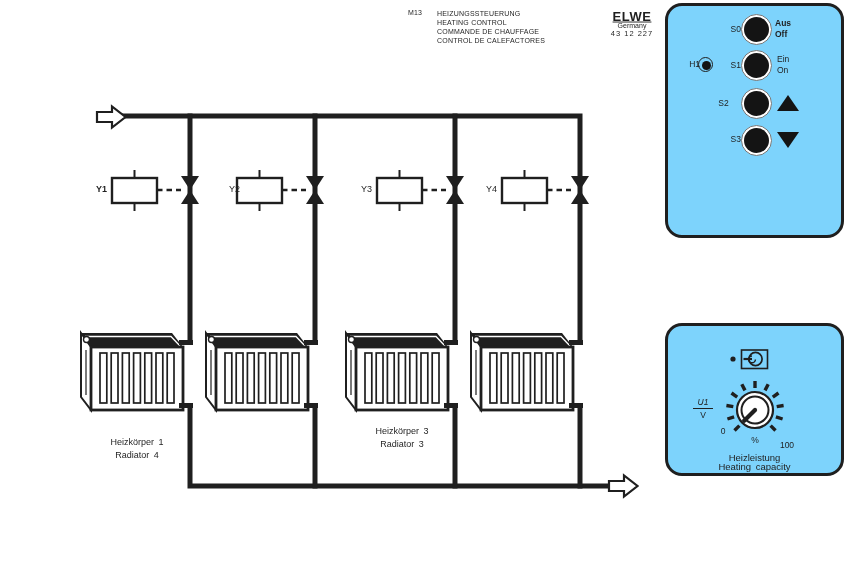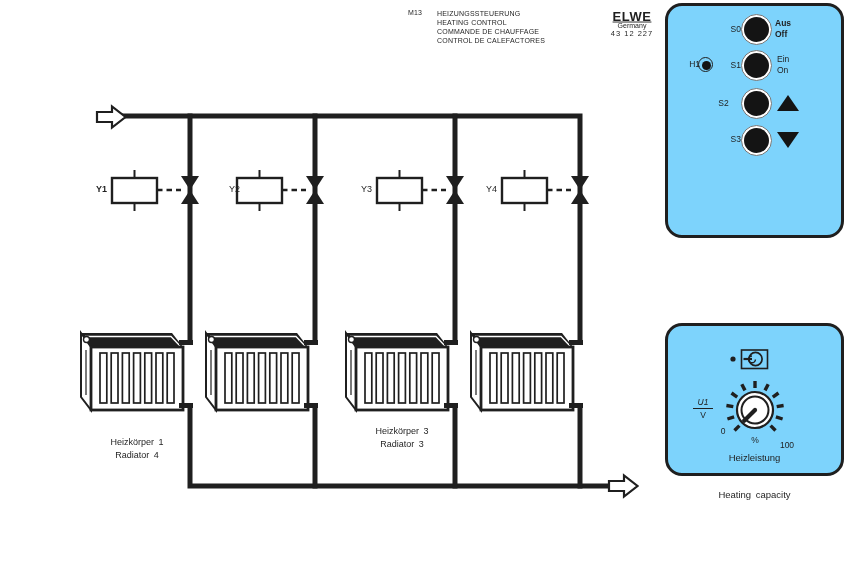--- a/index.html
+++ b/index.html
@@ -214,16 +214,16 @@
 
     <span class="abs cap-txt" style="left:20px;top:70.5px;width:30px;font-style:italic;">U1</span>
     <div class="abs frac-line" style="left:25px;top:81.5px;"></div>
     <span class="abs cap-txt" style="left:20px;top:83.5px;width:30px;">V</span>
 
     <span class="abs cap-txt" style="left:47px;top:100px;width:16px;">0</span>
     <span class="abs cap-txt" style="left:105px;top:100px;width:28px;margin-top:14px;">100</span>
     <span class="abs cap-txt" style="left:77px;top:108.5px;width:20px;">%</span>
 
     <span class="abs cap-name" style="left:0;top:126px;">Heizleistung</span>
-    <span class="abs cap-name" style="left:0;top:135px;margin-top:28px;">Heating capacity</span>
+    <span class="abs cap-name" style="left:0;top:135px;">Heating capacity</span>
   </div>
 
 </div>
 
 </body></html>

